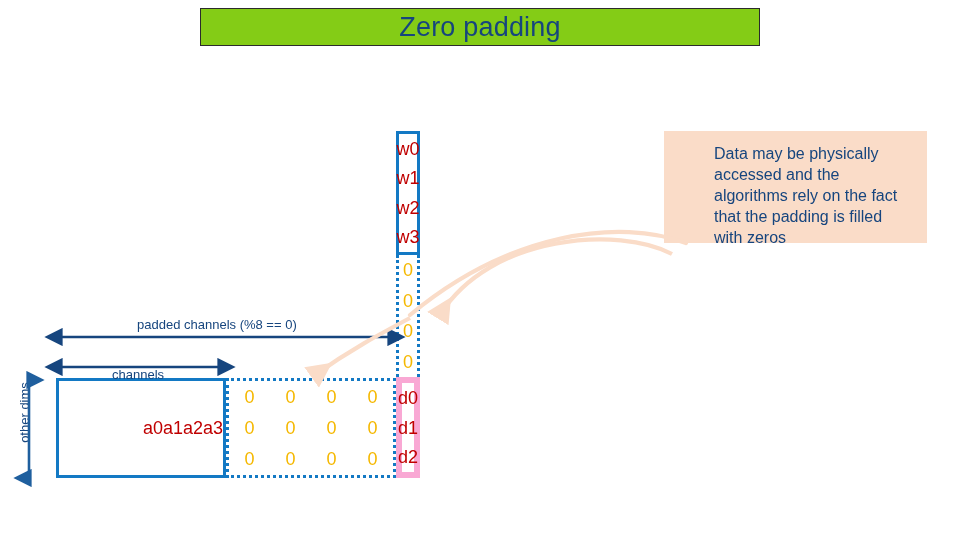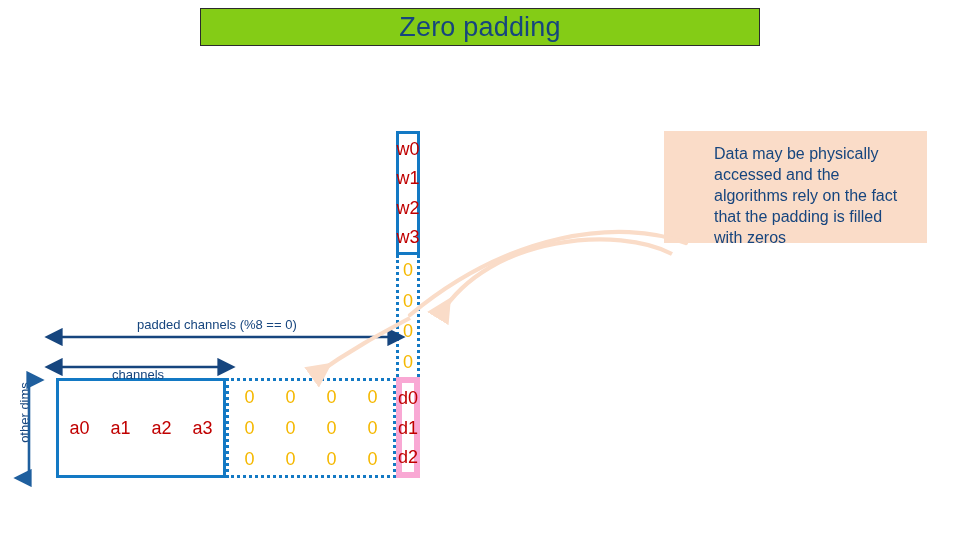--- a/index.html
+++ b/index.html
@@ -90,20 +90,21 @@
   #matrix-solid {
     position: absolute;
     left: 56px;
     top: 378px;
     width: 170px;
     height: 100px;
     border: 3px solid #1379c4;
     box-sizing: border-box;
     display: flex;
     flex-direction: column;
+    align-items: flex-end;
   }
   #matrix-dotted {
     position: absolute;
     left: 226px;
     top: 378px;
     width: 170px;
     height: 100px;
     border: 3px dotted #1379c4;
     box-sizing: border-box;
     display: flex;

